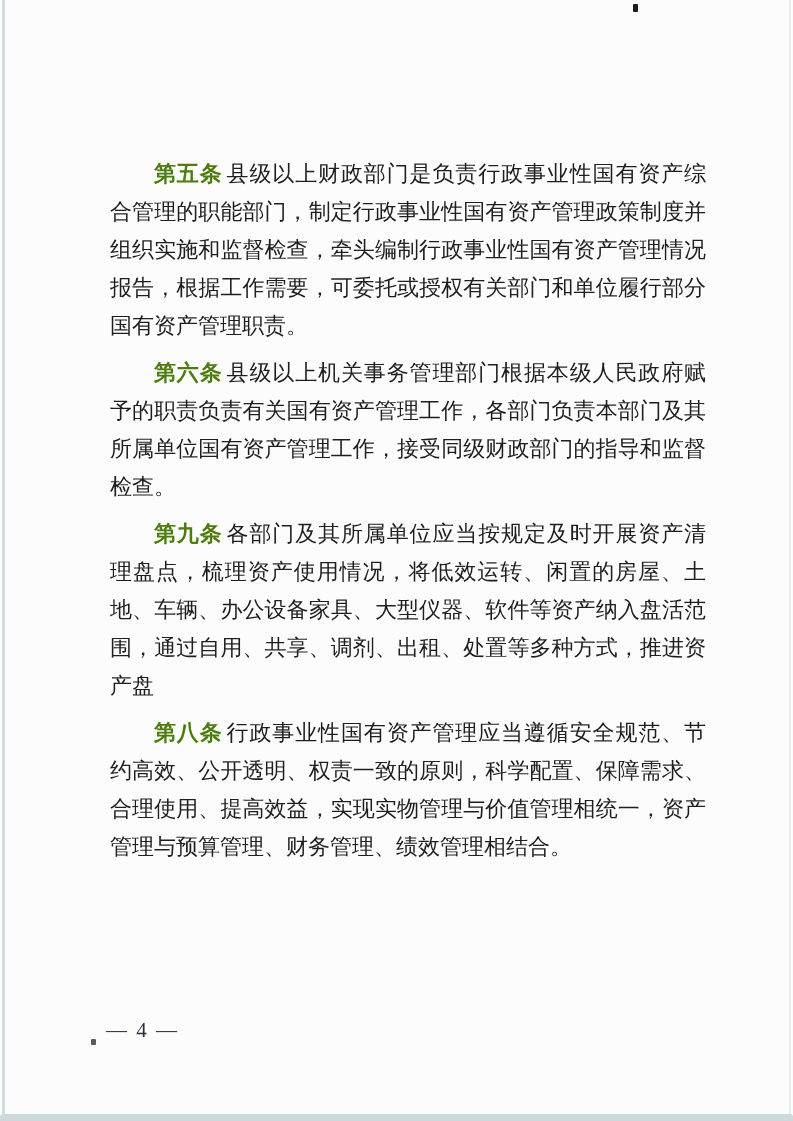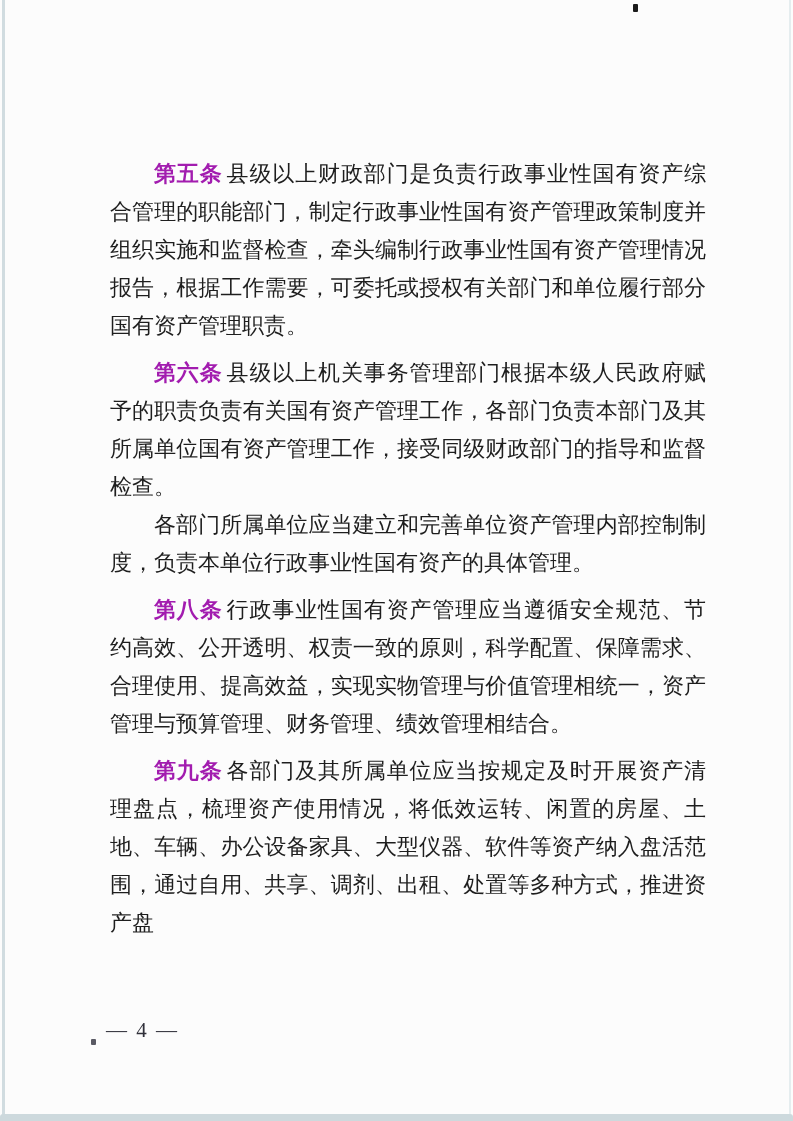--- a/index.html
+++ b/index.html
@@ -64,21 +64,21 @@
     margin: 0;
     text-indent: 2em;
     text-align: justify;
     text-justify: inter-character;
   }
   .para.article {
     margin-top: 9px;
   }
   .term {
     font-weight: bold;
-    color: #a21caf;
+    color: #4d7c0f;
     margin-right: 4px;
   }
   
   .page-footer {
     position: absolute;
     left: 106px;
     top: 1018px;
     font-size: 21px;
     color: #30303a;
     letter-spacing: 2px;
@@ -93,20 +93,19 @@
 <div class="speck-top"></div>
 <div class="speck-bottom"></div>
 
 <div class="text-block">
 
     <p class="para article"><span class="term">第五条</span><span>县级以上财政部门是负责行政事业性国有资产综合管理的职能部门，制定行政事业性国有资产管理政策制度并组织实施和监督检查，牵头编制行政事业性国有资产管理情况报告，根据工作需要，可委托或授权有关部门和单位履行部分国有资产管理职责。</span></p>
 
     <p class="para article"><span class="term">第六条</span><span>县级以上机关事务管理部门根据本级人民政府赋予的职责负责有关国有资产管理工作，各部门负责本部门及其所属单位国有资产管理工作，接受同级财政部门的指导和监督检查。</span></p>
 
 
-    <p class="para"><span>各部门所属单位应当建立和完善单位资产管理内部控制制度，负责本单位行政事业性国有资产的具体管理。</span></p>
+
+    <p class="para article"><span class="term">第九条</span><span>各部门及其所属单位应当按规定及时开展资产清理盘点，梳理资产使用情况，将低效运转、闲置的房屋、土地、车辆、办公设备家具、大型仪器、软件等资产纳入盘活范围，通过自用、共享、调剂、出租、处置等多种方式，推进资产盘</span></p>
 
     <p class="para article"><span class="term">第八条</span><span>行政事业性国有资产管理应当遵循安全规范、节约高效、公开透明、权责一致的原则，科学配置、保障需求、合理使用、提高效益，实现实物管理与价值管理相统一，资产管理与预算管理、财务管理、绩效管理相结合。</span></p>
-
-    <p class="para article"><span class="term">第九条</span><span>各部门及其所属单位应当按规定及时开展资产清理盘点，梳理资产使用情况，将低效运转、闲置的房屋、土地、车辆、办公设备家具、大型仪器、软件等资产纳入盘活范围，通过自用、共享、调剂、出租、处置等多种方式，推进资产盘</span></p>
   </div>
 
 <div class="page-footer">— 4 —</div>
 
 </body></html>

